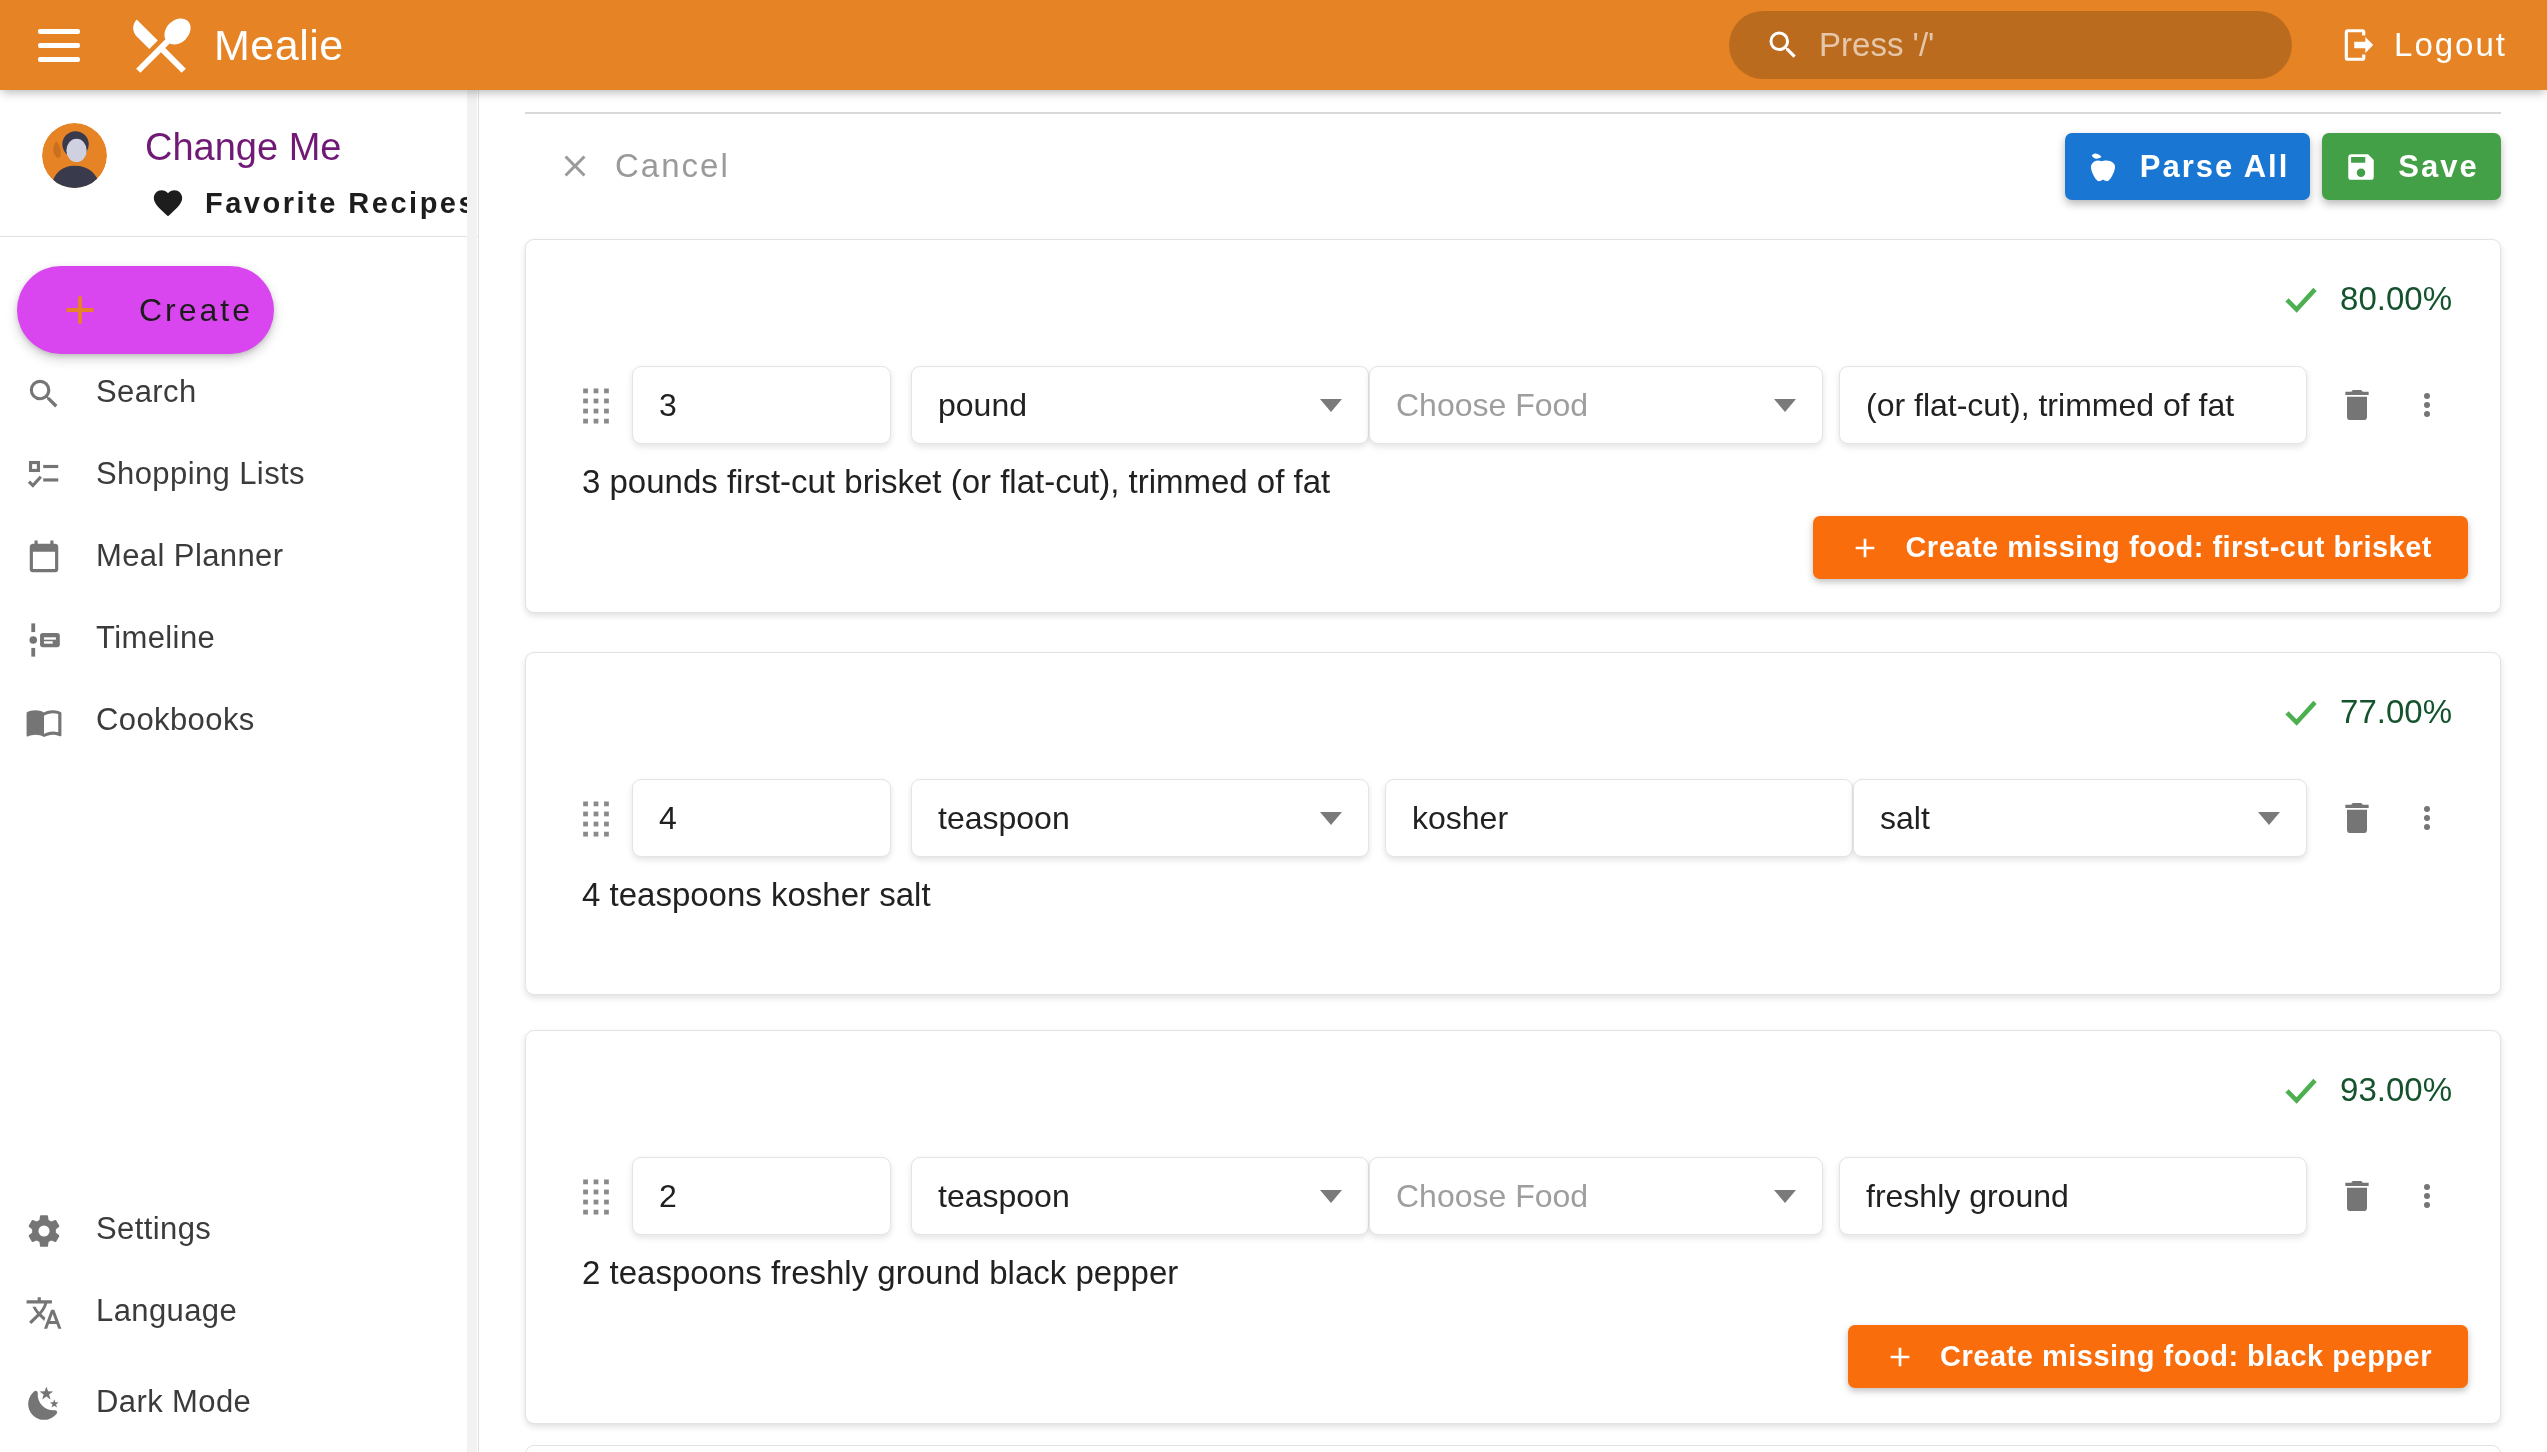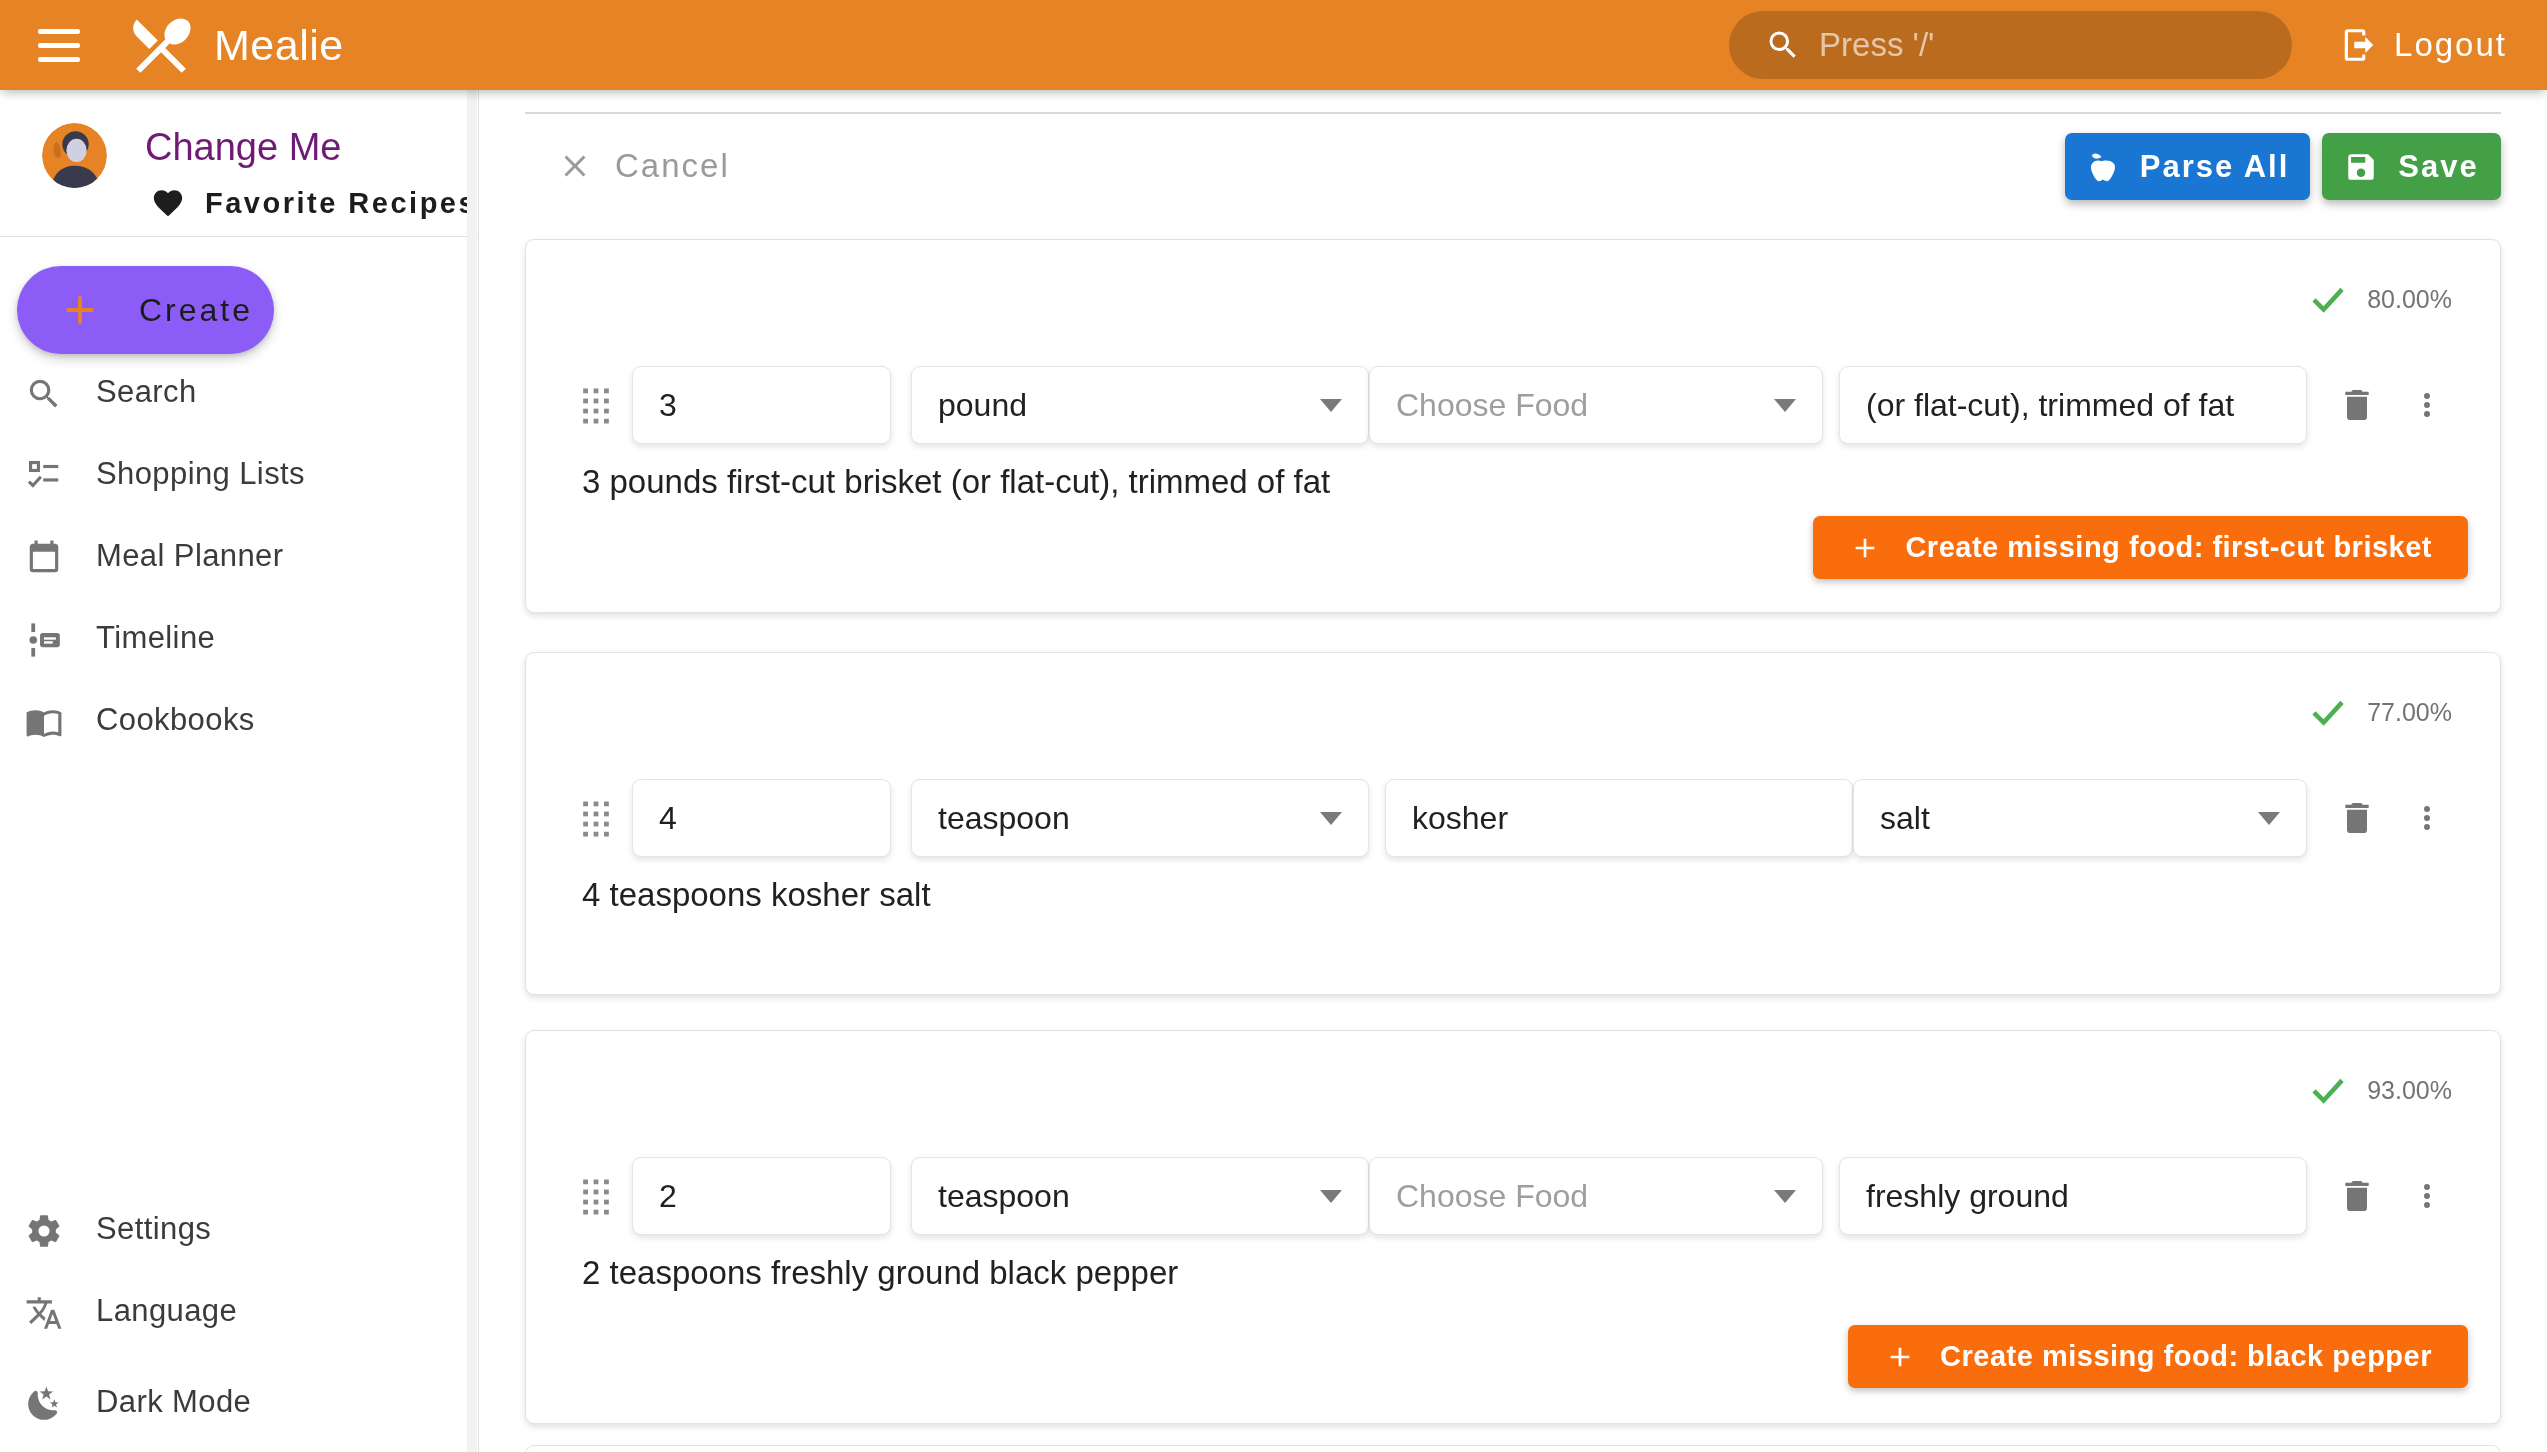--- a/index.html
+++ b/index.html
@@ -30,21 +30,21 @@
   .sidebar { position:absolute; top:90px; left:0; width:479px; height:1363px; background:#fff;
     border-right:1px solid #e0e0e0; z-index:20; }
   .sidebar::after { content:""; position:absolute; top:0; right:1px; width:10px; height:100%;
     background:#f2f2f2; }
   .avatar { position:absolute; left:42px; top:33px; width:65px; height:65px; border-radius:50%; overflow:hidden; }
   .user-name { position:absolute; left:145px; top:36px; font-size:38px; color:#701a75; }
   .fav-row { position:absolute; left:151px; top:96px; display:flex; align-items:center; gap:20px; cursor:pointer; }
   .fav-row .lbl { font-size:29px; font-weight:600; letter-spacing:2.5px; color:#1d1d1d; }
   .side-divider { position:absolute; left:0; top:146px; width:100%; height:0; border-top:1px solid #e1e1e1; }
   .create-btn { position:absolute; left:17px; top:176px; width:257px; height:88px; border-radius:44px;
-    background:#8b5cf6; border:none; cursor:pointer; display:flex; align-items:center;
+    background:#d946ef; border:none; cursor:pointer; display:flex; align-items:center;
     box-shadow:0 5px 12px rgba(0,0,0,.18), 0 2px 4px rgba(0,0,0,.12); }
   .create-btn svg { margin-left:40px; }
   .create-btn .lbl { font-size:32px; font-weight:500; letter-spacing:3px; color:#1c1c1c; margin-left:36px; }
   .nav-list { position:absolute; left:0; top:284px; width:100%; }
   .nav-item { height:82px; display:flex; padding:0 30px 0 24px; cursor:pointer; }
   .nav-item .ic { width:40px; height:40px; display:flex; align-items:center; justify-content:center; color:#757575; }
   .nav-item .lbl { font-size:31px; font-weight:500; letter-spacing:0.4px; color:#3b3b3b; margin-left:32px; }
   .nav-item .chev { margin-left:auto; color:#757575; }
   .side-bottom { position:absolute; left:0; top:1121px; width:100%; }
   .side-bottom .nav-item:last-child { margin-top:9px; }
@@ -63,21 +63,21 @@
   .save-btn  { left:1843px; width:179px; background:#43A047; }
 
   
   .card { position:absolute; left:46px; width:1976px; background:#fff; border:1px solid #e3e3e3;
     border-radius:9px; box-shadow:0 3px 6px rgba(0,0,0,.12); }
   .card1 { top:149px; height:374px; }
   .card2 { top:562px; height:343px; }
   .card3 { top:940px; height:394px; }
   .card4 { top:1355px; height:60px; box-shadow:none; }
   .conf { position:absolute; top:38px; right:48px; display:flex; align-items:center; gap:18px; }
-  .conf .pct { font-size:25px; color:#737373;text-align:right; }
+  .conf .pct { font-size:33px; color:#14532d;text-align:right; }
   .frow { position:absolute; left:0; top:126px; width:100%; display:flex; align-items:center; padding-left:48px; }
   .drag { width:44px; height:56px; display:flex; align-items:center; justify-content:center;
     color:#8a8a8a; cursor:grab; flex:0 0 auto; }
   .field { height:78px; background:#fff; border:1px solid #e4e4e4; border-radius:9px;
     box-shadow:0 3px 6px rgba(0,0,0,.11); display:flex; align-items:center; padding:0 26px;
     font-size:32px; color:#212121; }
   .field input { width:100%; border:none; outline:none; background:transparent; font-size:32px;
     color:#212121; font-family:inherit; }
   .field input::placeholder { color:#9e9e9e; }
   .f-qty  { width:259px; margin-left:14px; }

